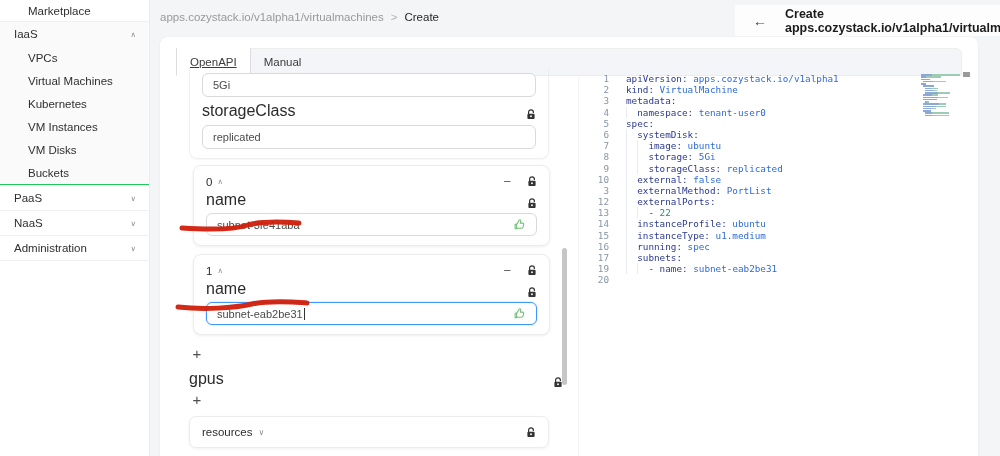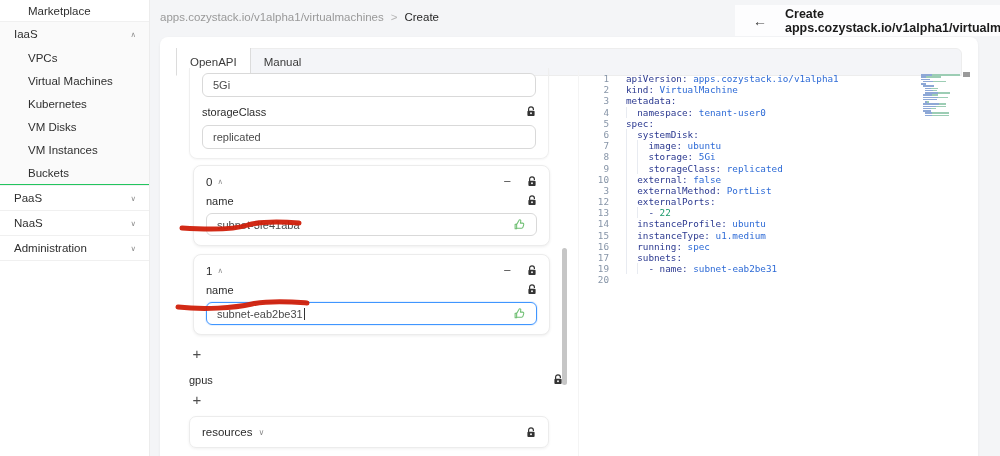--- a/index.html
+++ b/index.html
@@ -28,34 +28,34 @@
   .dtitle{font-size:12.5px;font-weight:bold;color:#1b1b1b;}
 
   
   .card{position:absolute;left:160px;top:37px;width:818px;height:430px;background:#fff;
         border-radius:8px;box-shadow:0 1px 3px rgba(0,0,0,.06);overflow:hidden;}
 
   .tabbar{position:absolute;left:16px;top:11px;right:16px;height:28px;background:#f4f5f8;
           border:1px solid #ededed;border-radius:6px 6px 0 0;display:flex;box-sizing:border-box;}
   .tab{padding:0 13px;display:flex;align-items:center;font-size:11.5px;color:#3a3a3a;cursor:pointer;}
   .tab.active{background:#fff;border:1px solid #dcdcdc;border-top:none;margin:-1px 0 0 -1px;
-              border-radius:0 0 0 0;height:28px;box-sizing:border-box;border-bottom:1px solid #fff;}
+              border-radius:0 0 0 0;height:28px;box-sizing:border-box;border-bottom:1px solid #fff;text-decoration:underline;}
 
   
   .form-col{position:absolute;left:16px;top:31px;width:390px;}
   .group-card{margin-left:13px;width:360px;border:1px solid #efefef;border-top:none;
               border-radius:0 0 8px 8px;overflow:hidden;box-sizing:border-box;
               box-shadow:0 1px 2px rgba(0,0,0,.04);padding:0 12px 9px;}
   .inp{height:24px;border:1px solid #d9d9d9;border-radius:6px;background:#fff;display:flex;
        align-items:center;padding:0 10px;font-size:11px;color:#4a4a4a;box-sizing:border-box;}
   .inp.cut{margin-top:-12px;}
   .inp .grow{flex:1;}
   .inp.focused{border-color:#4096ff;box-shadow:0 0 0 1px rgba(64,150,255,.12);}
   .caret{display:inline-block;width:1px;height:12px;background:#333;margin-left:1px;}
-  .lrow{display:flex;align-items:flex-start;justify-content:space-between;font-size:11px;
+  .lrow{display:flex;align-items:flex-end;justify-content:space-between;font-size:16px;
         color:#2b2b2b;height:14px;}
   .group-card .lrow{margin-top:9px;}
   .group-card .inp{margin-top:5px;}
   .lrow.top{margin:10px 3px 0 13px;}
   .subnet-card{margin-left:17px;width:357px;border:1px solid #ececec;border-radius:8px;
                box-shadow:0 1px 3px rgba(0,0,0,.07);box-sizing:border-box;padding:8px 12px 9px;
                background:#fff;}
   .subnet-card.c0{margin-top:6px;}
   .subnet-card.c1{margin-top:8px;}
   .sc-head{display:flex;align-items:center;font-size:11.5px;color:#2b2b2b;height:15px;}
@@ -114,24 +114,24 @@
       <div class="side-item">
         <span>VPCs</span>
       </div>
       <div class="side-item">
         <span>Virtual Machines</span>
       </div>
       <div class="side-item">
         <span>Kubernetes</span>
       </div>
       <div class="side-item">
+        <span>VM Instances</span>
+      </div>
+      <div class="side-item">
         <span>VM Disks</span>
-      </div>
-      <div class="side-item">
-        <span>VM Instances</span>
       </div>
       <div class="side-item">
         <span>Buckets</span>
       </div>
     </div>
     <div class="side-sec">
       <span>PaaS</span>
       <span class="chev">∨</span>
     </div>
     <div class="side-sec">

